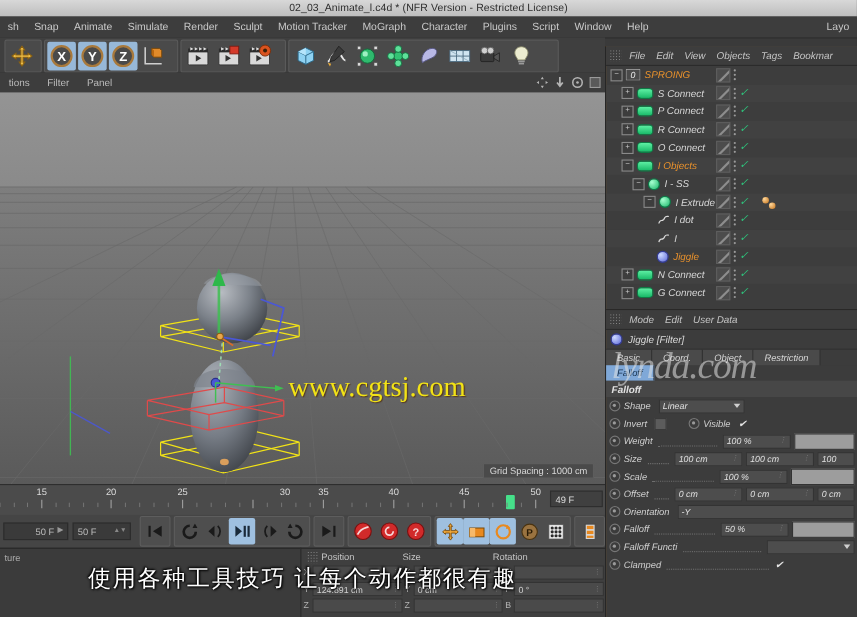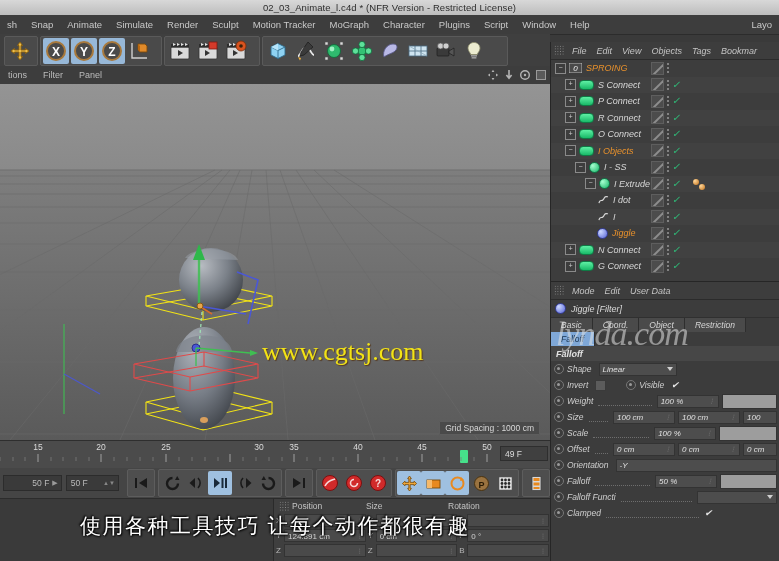--- a/index.html
+++ b/index.html
@@ -628,20 +628,23 @@
         <svg width="17" height="17" viewBox="0 0 17 17">
           <rect x="4" y="1.5" width="9" height="14" fill="#d8d8d8" stroke="#444" stroke-width=".8"></rect>
           <rect x="5.5" y="3" width="6" height="3" fill="#e8891f"></rect>
           <rect x="5.5" y="7.5" width="6" height="3" fill="#e8891f"></rect>
           <rect x="5.5" y="12" width="6" height="2" fill="#e8891f"></rect>
         </svg>
       </div>
     </div>
   </div>
 
+  <div class="matpanel">
+    <div class="mhdr">ture</div>
+  </div>
 
   <div class="coordpanel">
     <div class="coordhdr">
       <span class="dots"></span>
       <span class="ch" style="width:74px;">Position</span>
       <span class="ch" style="width:82px;">Size</span>
       <span class="ch">Rotation</span>
     </div>
     <div class="cdrow">
       <div class="cdcell">

